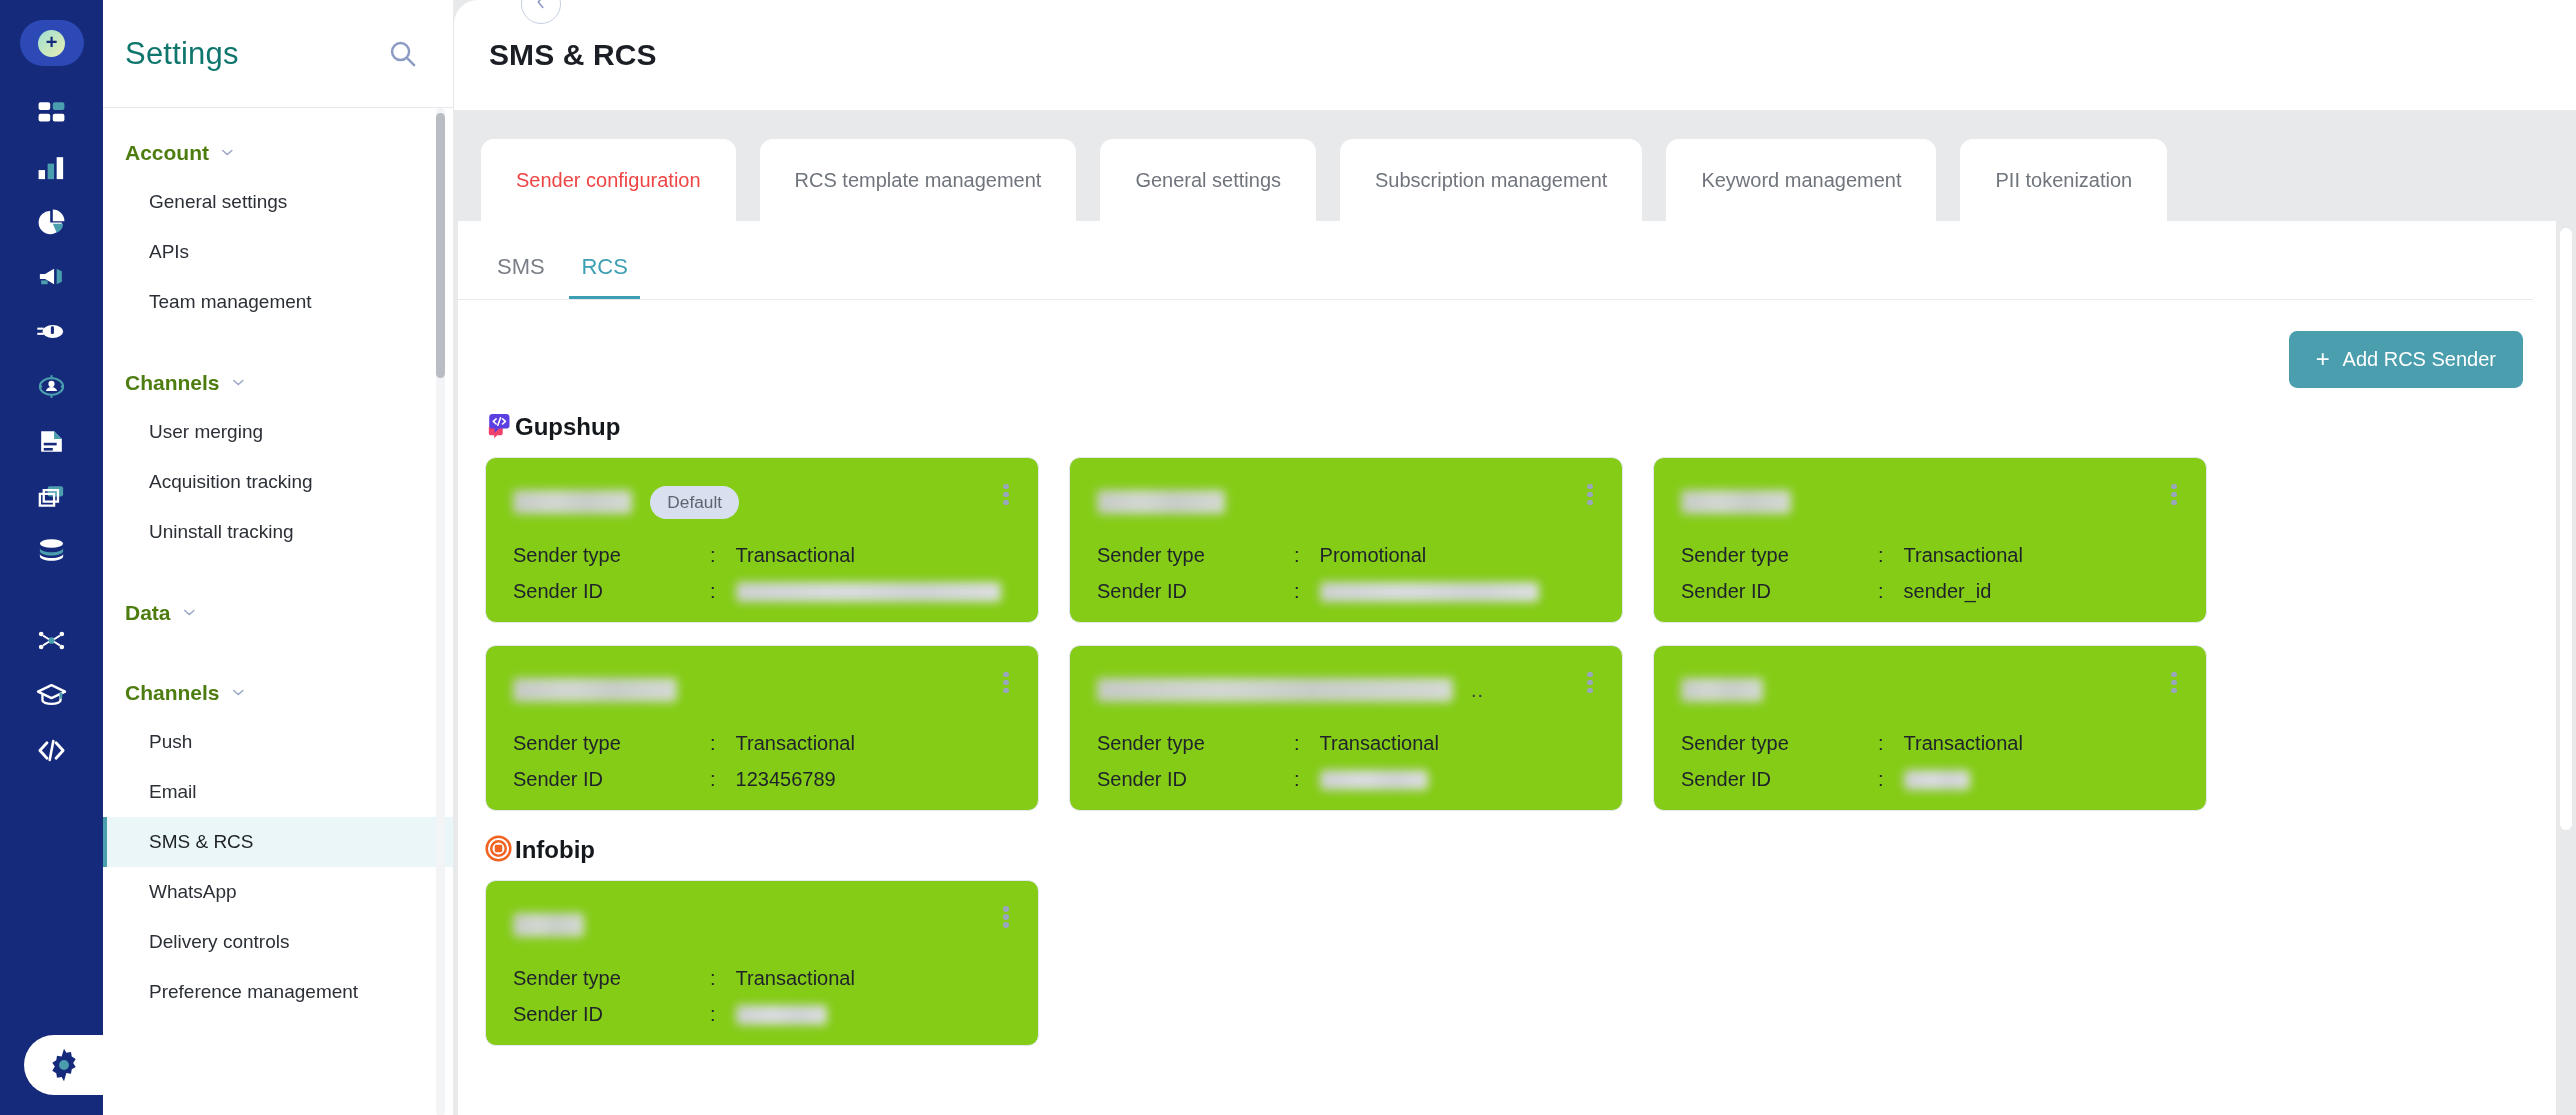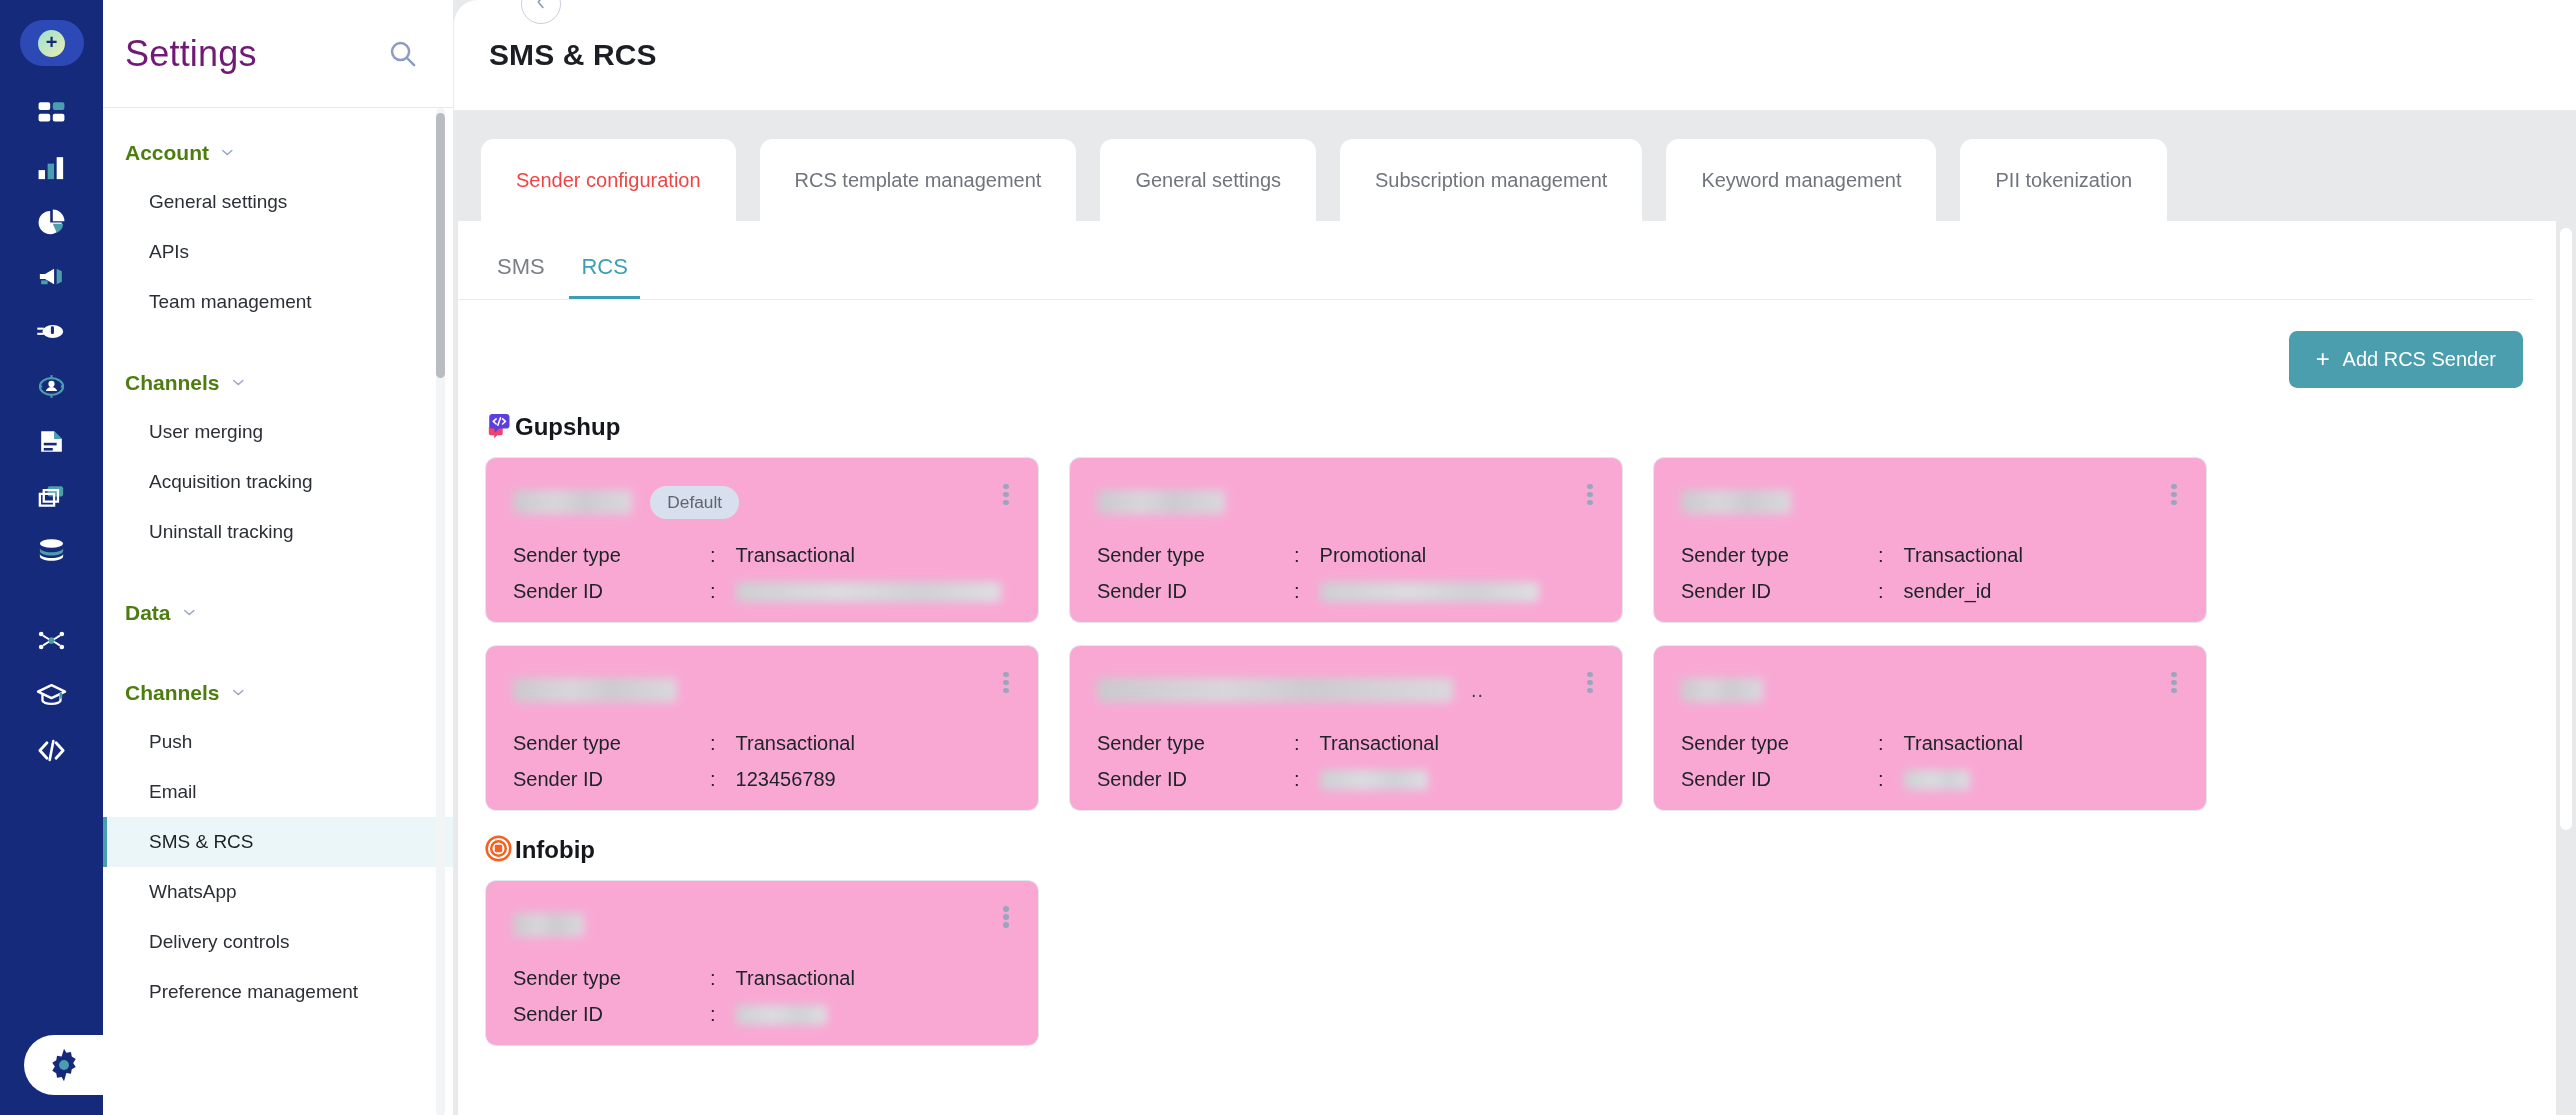--- a/index.html
+++ b/index.html
@@ -65,21 +65,21 @@
     position: relative;
     border-right: 0.9px solid #e9eaee;
   }
   .settings-head {
     height: 108px;
     display: flex; align-items: center; justify-content: space-between;
     padding: 0 35px 0 22px;
     border-bottom: 0.9px solid #e6e8ee;
   }
   .settings-title {
-    font-size: 36px; color: #701a75; font-weight: 400; letter-spacing: 0.2px;
+    font-size: 31px; color: #0f766e; font-weight: 400; letter-spacing: 0.2px;
   }
   .search-icon { width: 31px; height: 31px; }
   .nav {
     padding-top: 20px;
     height: 1008px;
     overflow: hidden;
     position: relative;
   }
   .nav-group-title {
     font-size: 21px; font-weight: 700; color: #4d7c0f;
@@ -195,21 +195,21 @@
   .cards {
     display: grid;
     grid-template-columns: repeat(3, 554px);
     gap: 22px 30px;
     padding-left: 27px;
   }
   .card {
     height: 166px;
     border: 0.9px solid #e3e7ee;
     border-radius: 11px;
-    background: #f9a8d4;
+    background: #84cc16;
     padding: 20px 12px 0 27px;
     position: relative;
   }
   .card-top { display: flex; align-items: center; gap: 18px; height: 49px; }
   .card-title-blur {
     height: 24px; border-radius: 3.7px;
     background: linear-gradient(90deg,#c9cbce,#d7d9dc 35%,#cbced1 60%,#d9dbde);
     filter: blur(4.6px);
     opacity: .95;
   }

